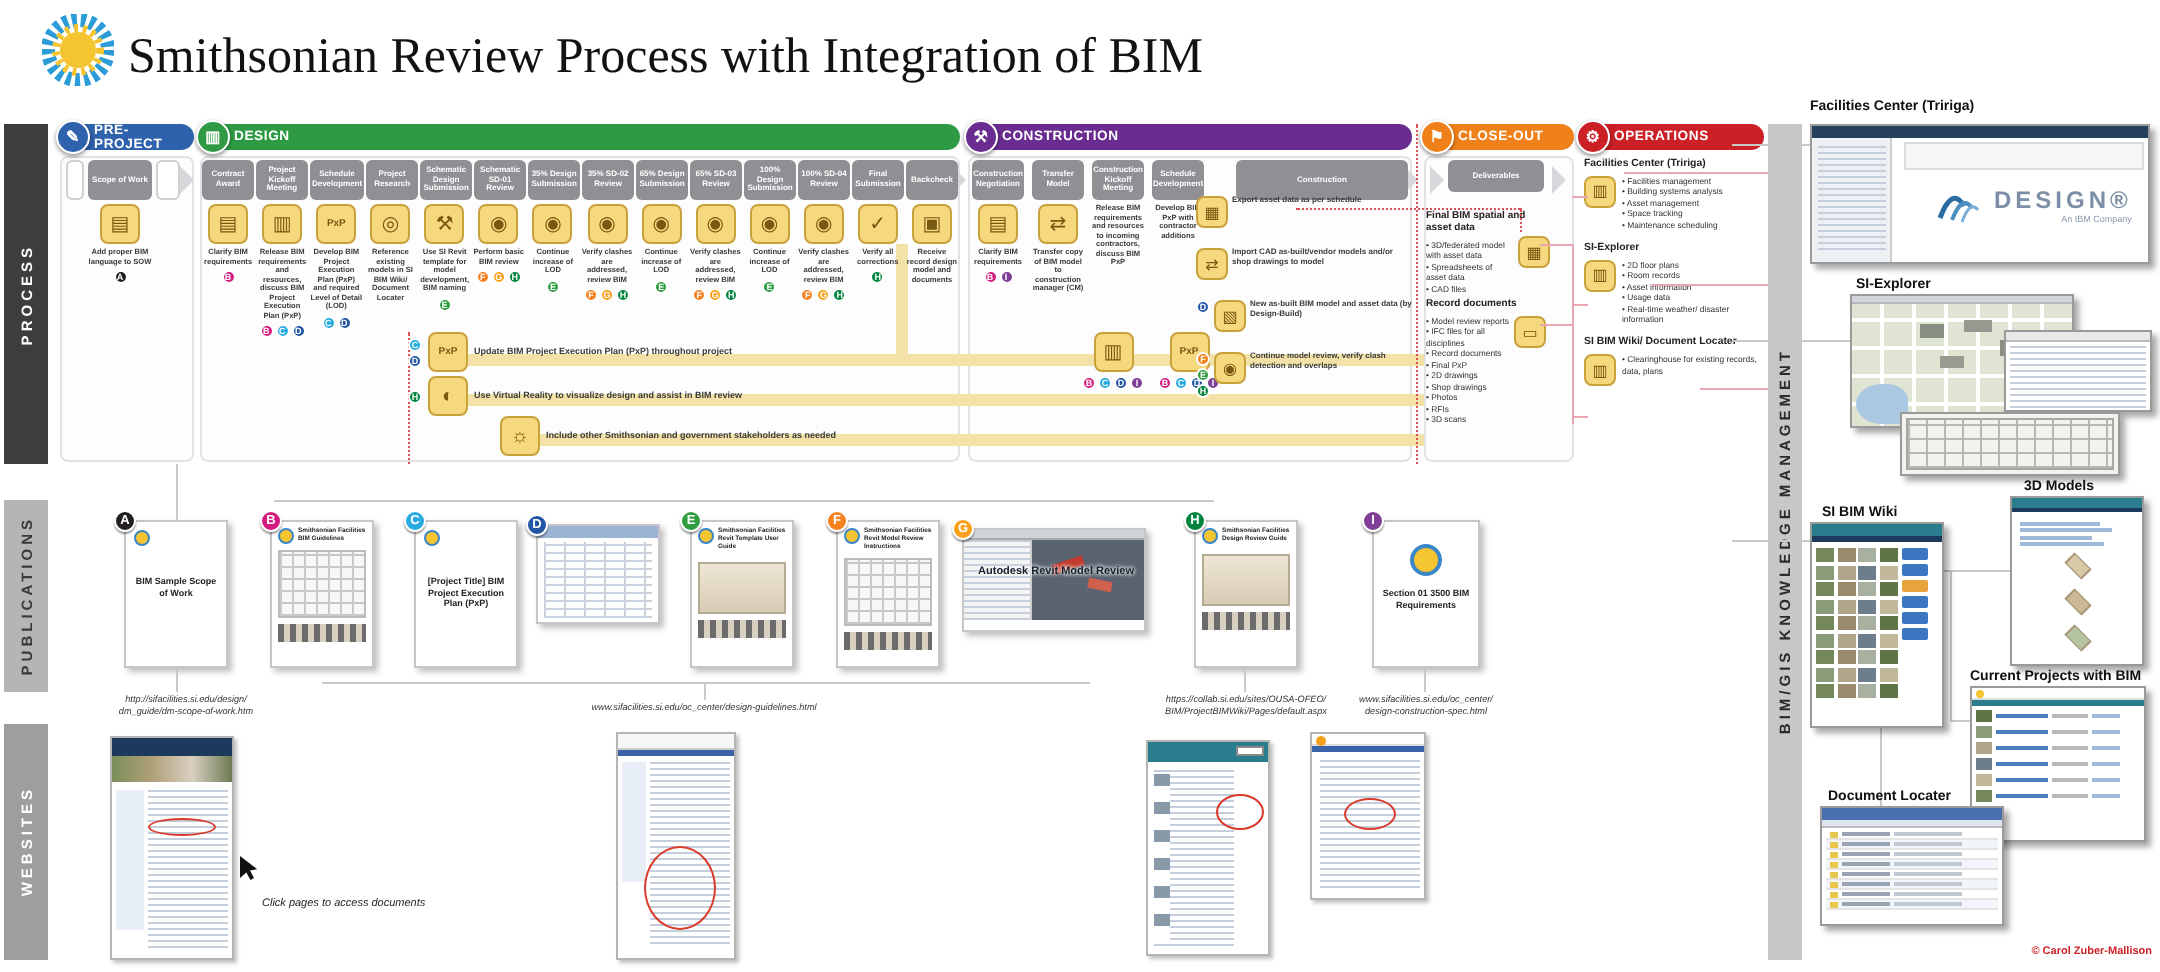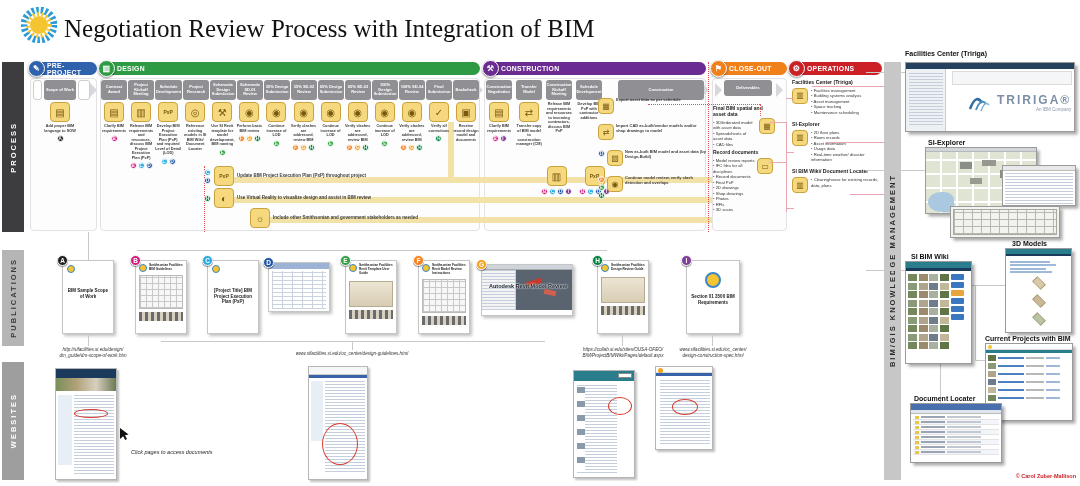--- a/index.html
+++ b/index.html
@@ -78,21 +78,21 @@
 </head>
 <body>
 
 <div id="si-logo">
   <svg width="36" height="36" viewBox="0 0 36 36">
     <circle cx="18" cy="18" r="15" fill="none" stroke="#2b9cd8" stroke-width="7" stroke-dasharray="2.5 2"></circle>
     <circle cx="18" cy="18" r="11" fill="none" stroke="#f5c431" stroke-width="4" stroke-dasharray="2 2.5"></circle>
     <circle cx="18" cy="18" r="9" fill="#f5c431"></circle>
   </svg>
 </div>
-<div id="page-title">Negotiation Review Process with Integration of BIM</div>
+<div id="page-title">Smithsonian Review Process with Integration of BIM</div>
 
 <div class="sidebar" style="top:62px;height:170px;background:#3d3d3f;">
     <span class="vtext" style="color:#fff;">PROCESS</span>
   </div>
 <div class="sidebar" style="top:250px;height:96px;background:#b5b5b5;">
     <span class="vtext" style="color:#3a3a3a;">PUBLICATIONS</span>
   </div>
 <div class="sidebar" style="top:362px;height:118px;background:#9e9e9e;">
     <span class="vtext" style="color:#fff;">WEBSITES</span>
   </div>
@@ -598,21 +598,21 @@
   <div class="abs" style="left:0;top:6px;width:40px;height:64px;background:#eef1f4;border-right:1px solid #ccc;"></div>
   <div class="lines abs" style="left:3px;top:10px;width:34px;height:54px;"></div>
   <div class="abs" style="left:46px;top:8px;width:120px;height:14px;background:#f4f6f8;border:1px solid #dcdcdc;"></div>
   <div class="abs" style="left:62px;top:28px;display:flex;align-items:center;gap:3px;">
     <svg width="26" height="22" viewBox="0 0 26 22">
         <path d="M2 18 Q8 2 14 12" stroke="#2b6ca3" stroke-width="2.5" fill="none"></path>
         <path d="M8 19 Q13 6 18 13" stroke="#4a8fc0" stroke-width="2" fill="none"></path>
         <path d="M13 20 Q17 9 21 14" stroke="#7ab0d8" stroke-width="1.5" fill="none"></path>
       </svg>
     <div>
-      <div style="font-size:12px;font-weight:bold;letter-spacing:2px;color:#7d8fa6;">TRIRIGA®</div>
+      <div style="font-size:12px;font-weight:bold;letter-spacing:2px;color:#7d8fa6;">DESIGN®</div>
       <div style="font-size:4.5px;color:#8a99ad;text-align:right;">An IBM Company</div>
     </div>
   </div>
 </div>
 
 <div class="panel-label" style="left:928px;top:139px;">SI-Explorer</div>
 <div class="panel" style="left:925px;top:147px;width:112px;height:67px;background:#e4e8d8;">
   <div style="height:4px;background:#d2d6dc;border-bottom:1px solid #b8b8b8;"></div>
   <div class="abs" style="left:0;top:4px;width:112px;height:63px;background:repeating-linear-gradient(90deg,transparent 0 14px,#fff 14px 16px),repeating-linear-gradient(0deg,transparent 0 12px,#fff 12px 14px),#dfe5d2;"></div>
   <div class="abs" style="left:2px;top:44px;width:26px;height:20px;background:#aac8e0;border-radius:50% 40% 10% 50%;"></div>

